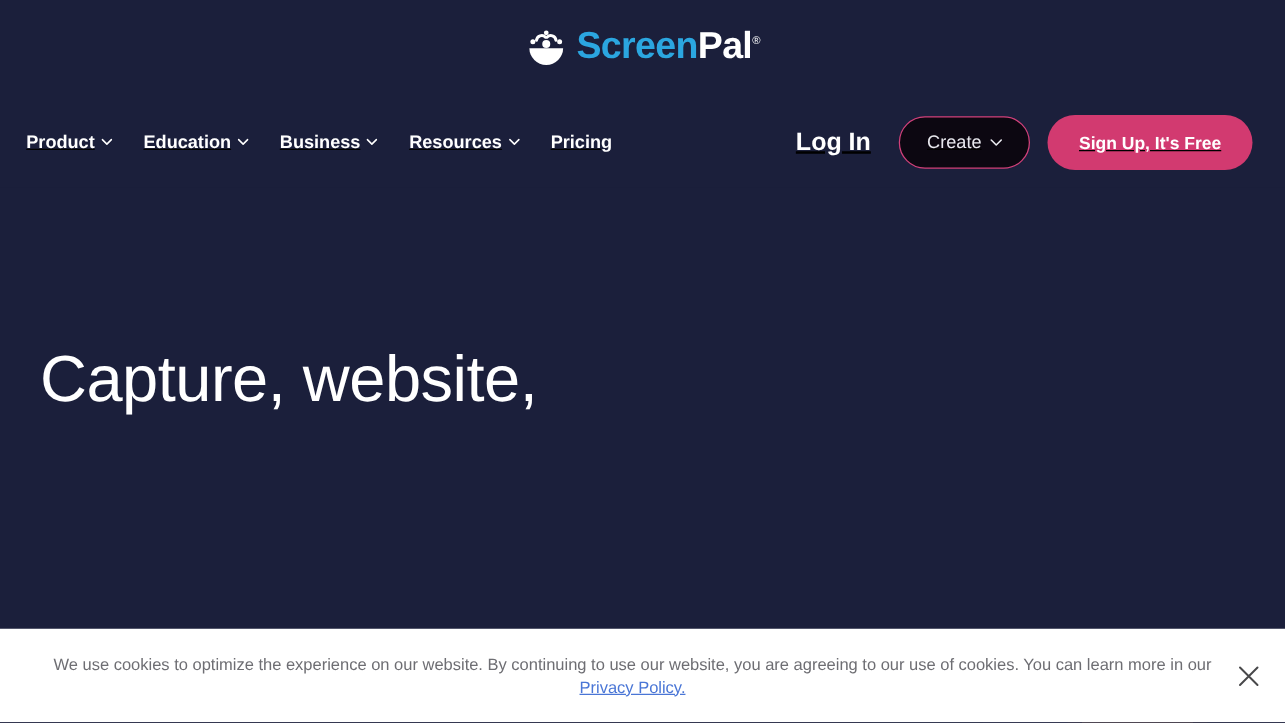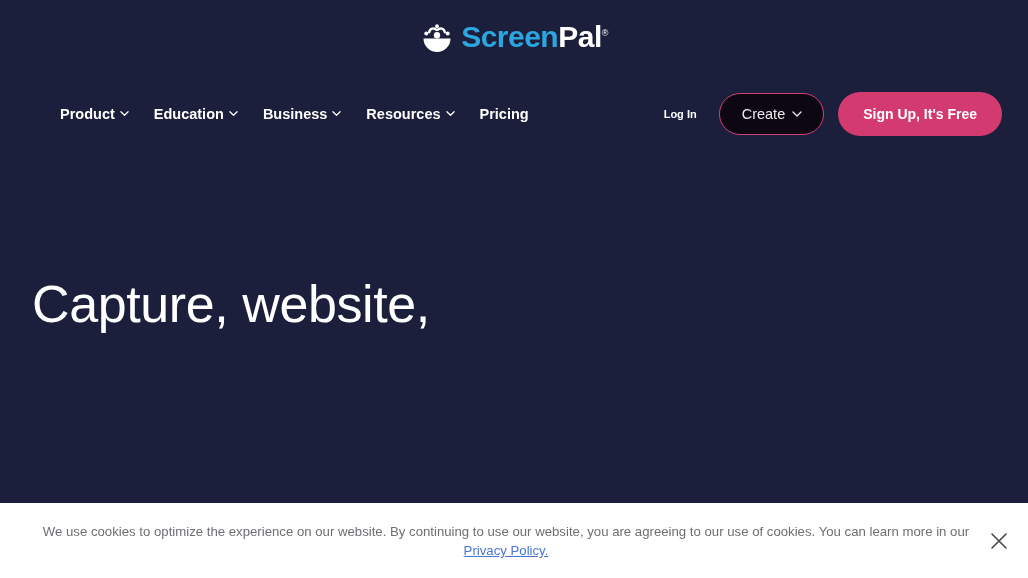--- a/index.html
+++ b/index.html
@@ -68,21 +68,22 @@
     font-size: 9px;
     vertical-align: super;
     font-weight: normal;
   }
 
   
   .nav-row {
     display: flex;
     align-items: center;
     height: 72px;
-    padding: 0 26px 0 60px;
+    padding: 0 26px 0 21px;
+    text-decoration: underline;
   }
 
   .nav-left {
     display: flex;
     align-items: center;
     gap: 25px;
   }
 
   .nav-item {
     display: inline-flex;
@@ -106,21 +107,21 @@
 
   .nav-right {
     margin-left: auto;
     display: flex;
     align-items: center;
     gap: 14px;
   }
 
   .login-link {
     color: #ffffff;
-    font-size: 11px;
+    font-size: 20px;
     font-weight: bold;
     cursor: pointer;
     margin-right: 8px;
     white-space: nowrap;
   }
 
   .btn-create {
     display: inline-flex;
     align-items: center;
     gap: 7px;

